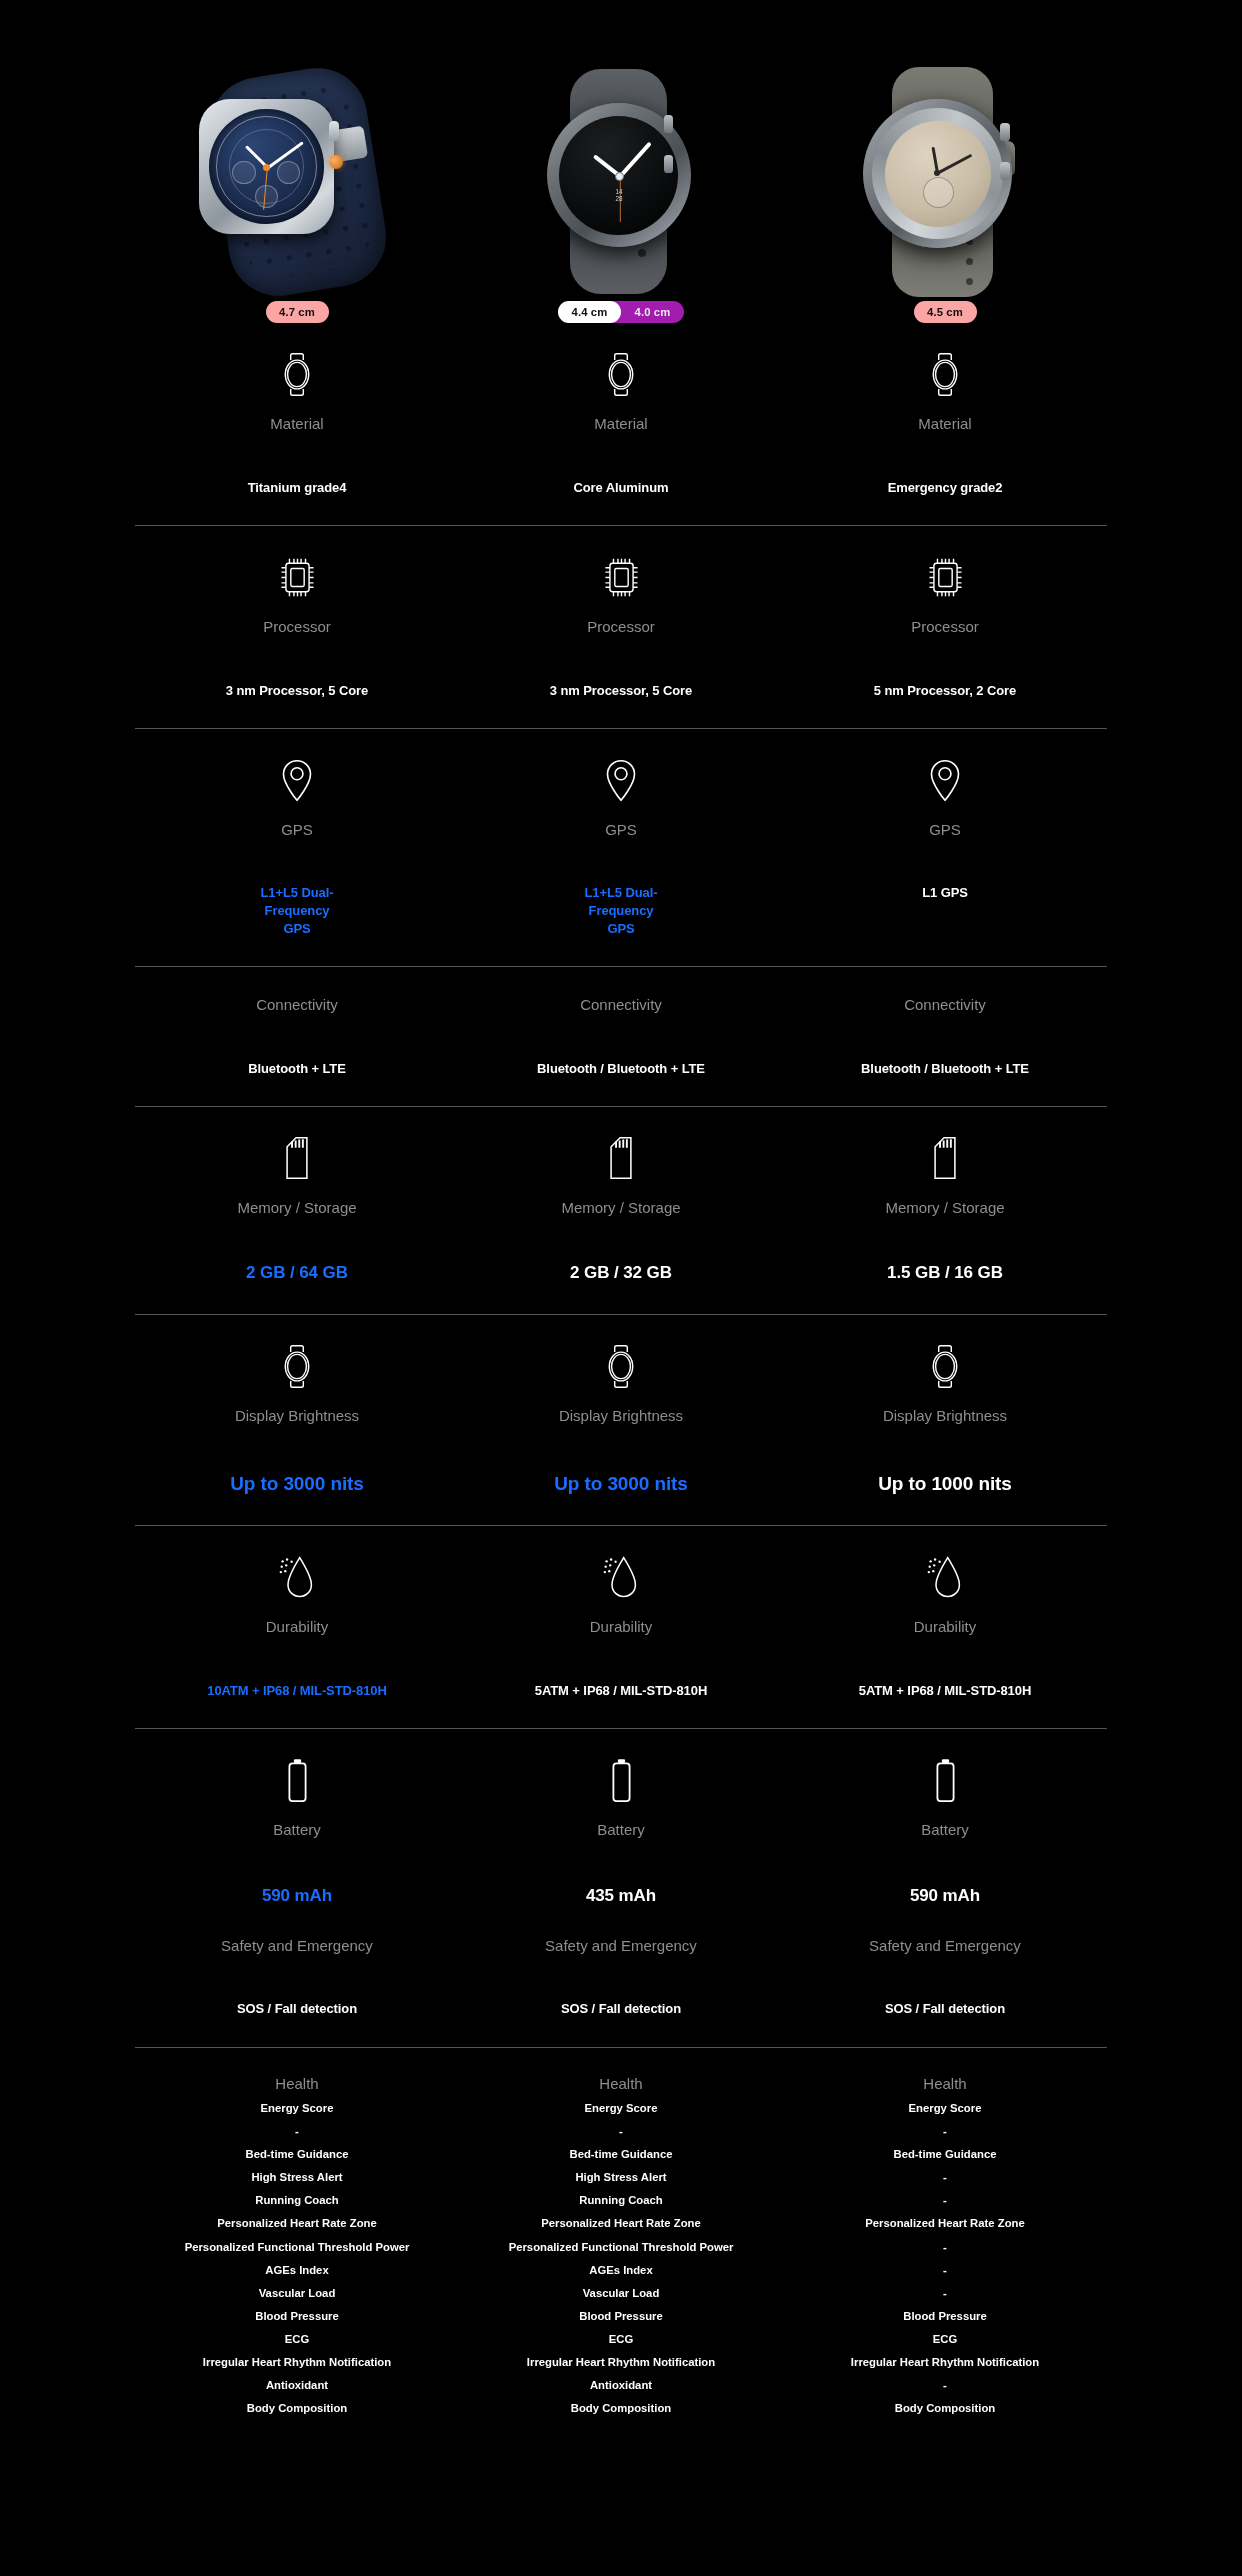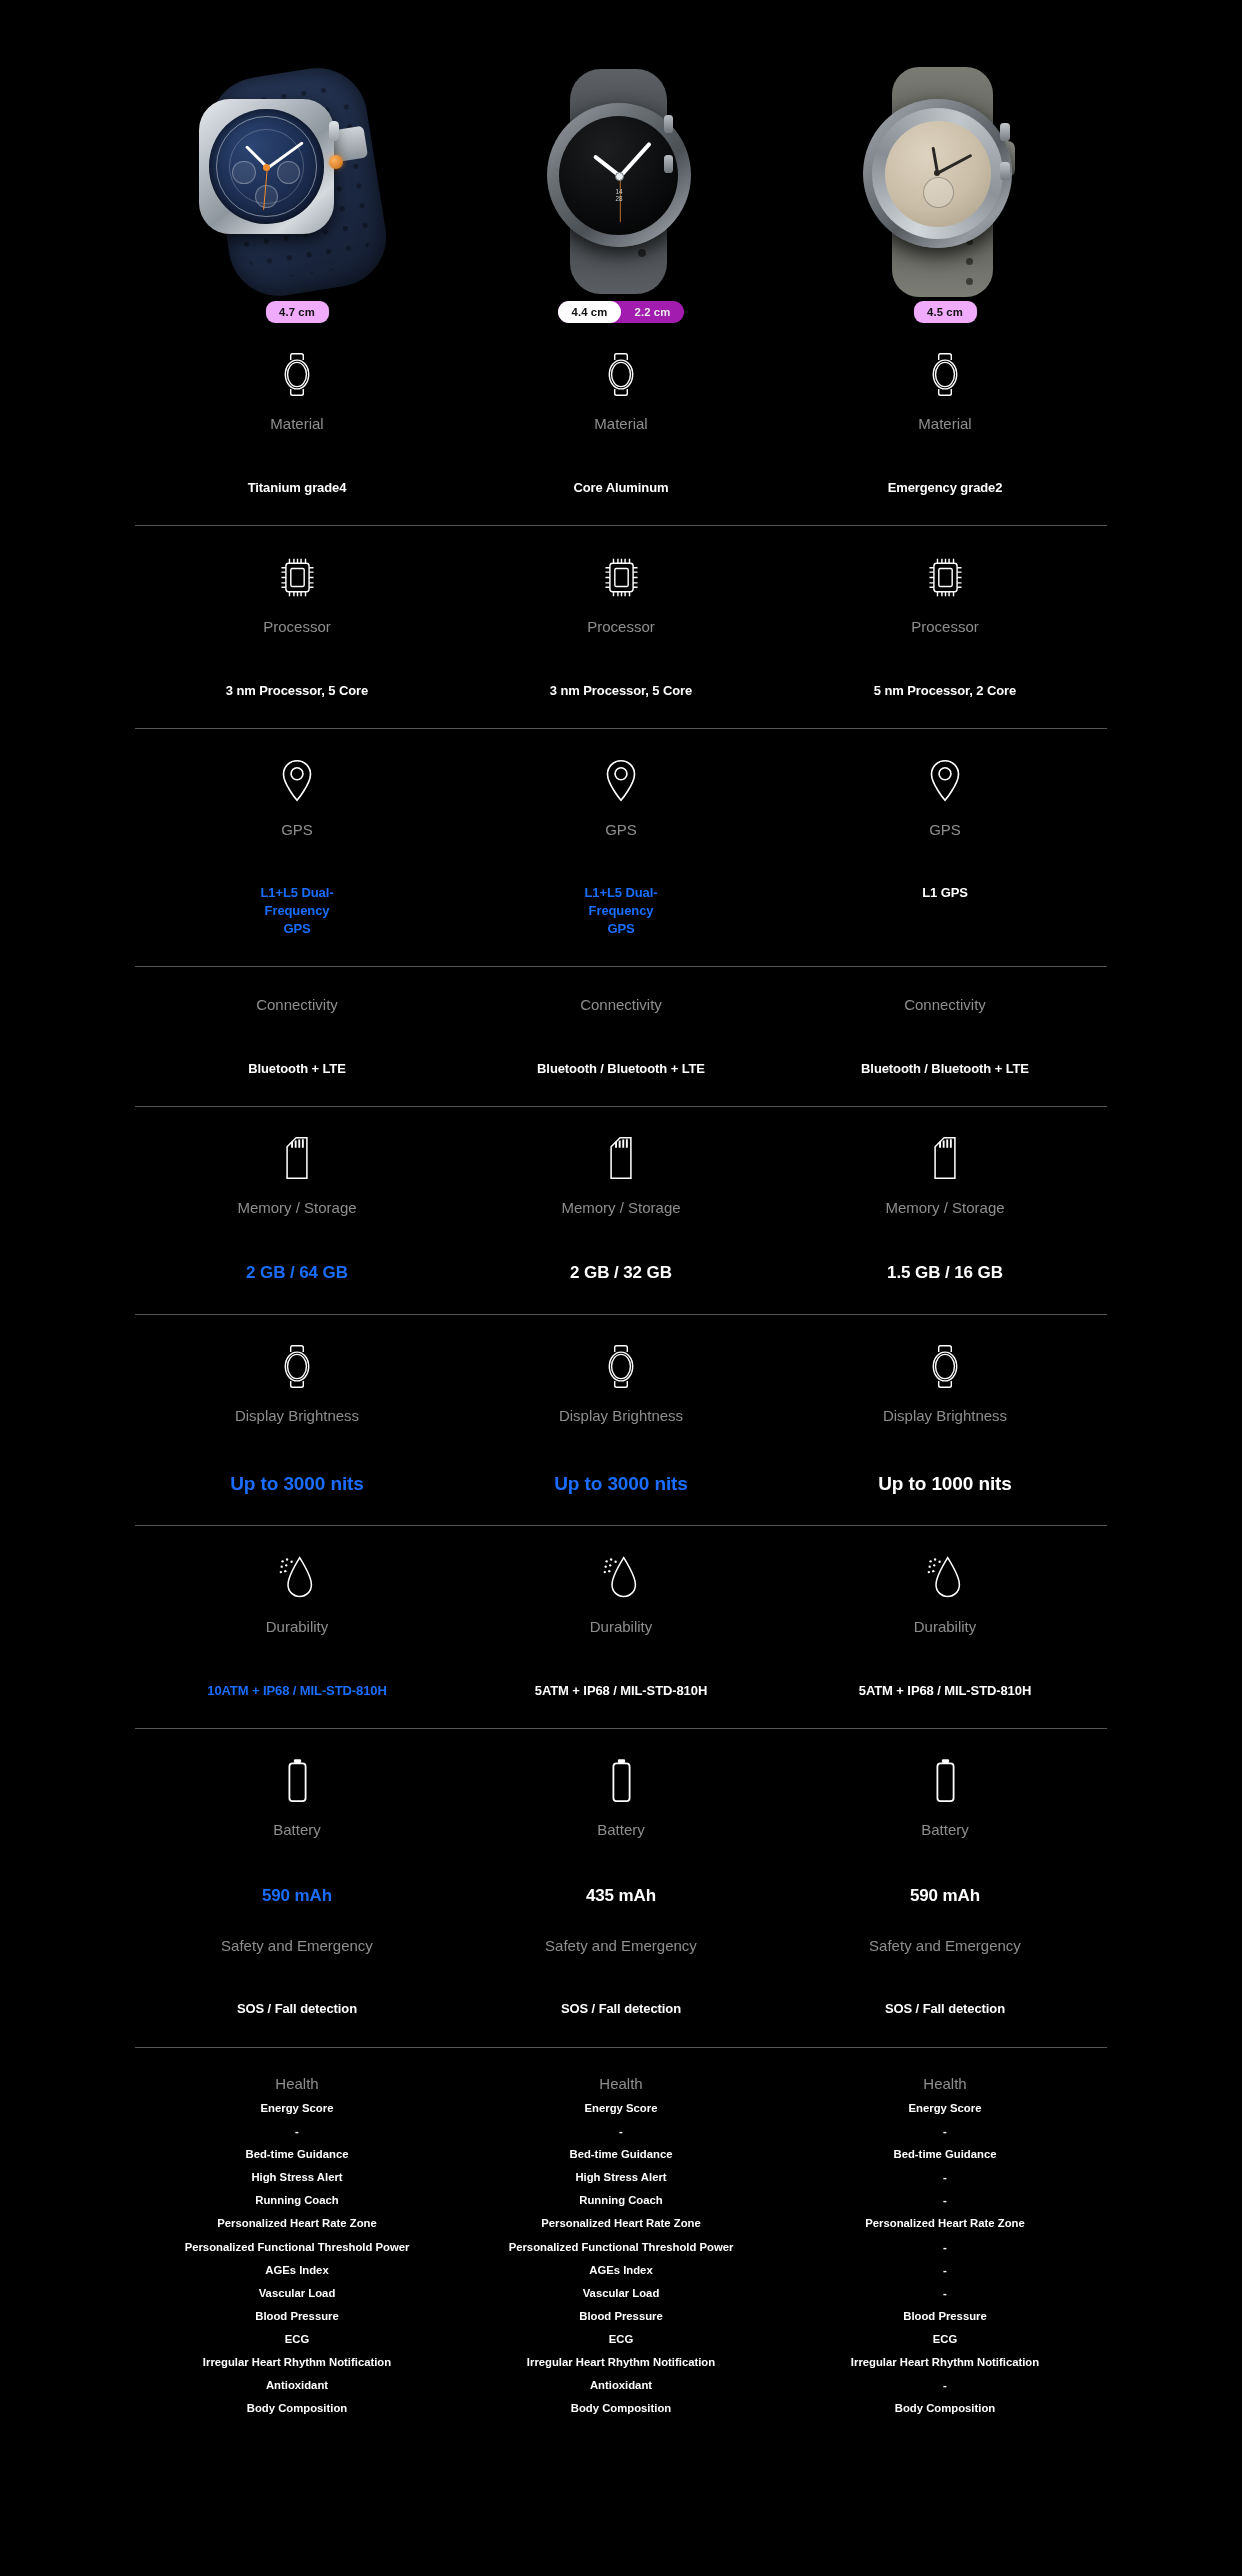--- a/index.html
+++ b/index.html
@@ -139,21 +139,21 @@
   .size-wrap { display:flex; justify-content:center; }
   .pillgroup { display:flex; align-items:center; background:#a21caf; border-radius:899px; }
   .pill {
     display:inline-flex; align-items:center; justify-content:center;
     min-width: 63px; height: 22.5px; padding: 0 12.6px;
     border-radius: 899px; font-size: 11.3px; font-weight: 700;
     letter-spacing:0.1px; white-space: nowrap;
   }
   .pill.on  { background:#fff; color:#111; }
   .pill.off { background:transparent; color:#e9e9e9; }
-  .pill.single { background:#f0abfc; color:#111;border-radius:9px; }
+  .pill.single { background:#fca5a5; color:#111; }
 
   
   .spec { margin-top: 27px; }
   .spec .ico { height: 47px; display:flex; align-items:flex-end; justify-content:center; margin-bottom:16px; }
   .spec .ico svg { display:block; }
   .label {
     font-size: 15px; color:#8e8e8e; font-weight:400; line-height:1.4; margin-bottom:4.5px;
   }
   .value {
     font-size: 13px; font-weight: 700; color:#fff; line-height: 1.35; letter-spacing:-0.1px;margin-top:40px;
@@ -244,21 +244,21 @@
         <div class="size-wrap">
           <div class="pillgroup" style="background: transparent;">
             <div class="pill single">4.7 cm</div>
           </div>
         </div>
       </div>
       <div class="col">
         <div class="size-wrap">
           <div class="pillgroup">
             <div class="pill on">4.4 cm</div>
-            <div class="pill off">2.2 cm</div>
+            <div class="pill off">4.0 cm</div>
           </div>
         </div>
       </div>
       <div class="col">
         <div class="size-wrap">
           <div class="pillgroup" style="background: transparent;">
             <div class="pill single">4.5 cm</div>
           </div>
         </div>
       </div>

